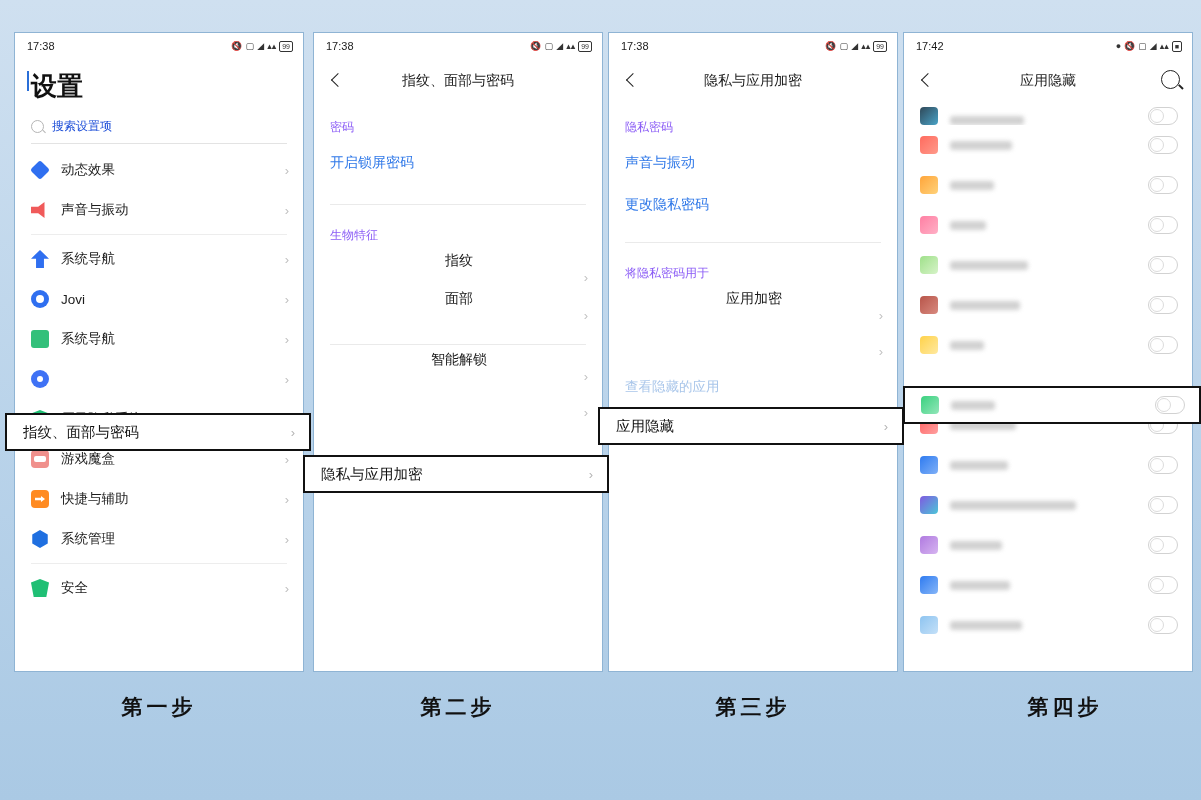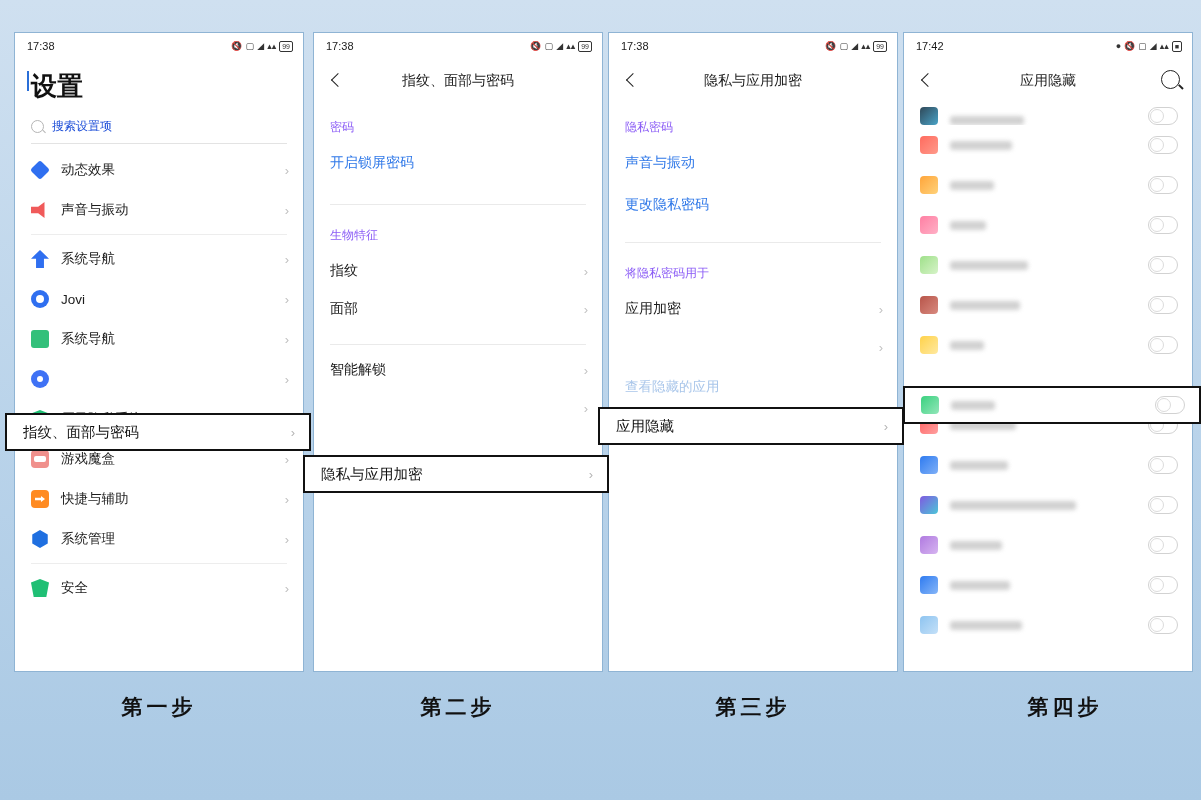--- a/index.html
+++ b/index.html
@@ -252,20 +252,21 @@
     background: #eaeaea;
     margin: 6px 16px;
   }
   .plain-row {
     height: 38px;
     display: flex;
     align-items: center;
     padding: 0 14px 0 16px;
     font-size: 14px;
     color: #1c1c1c;
+    flex-direction: column;
   }
   .plain-row .chev {
     margin-left: auto;
     color: #c3c3c3;
     font-size: 13px;
   }
   .disabled-link {
     font-size: 13.5px;
     color: #a9c6ea;
     padding: 12px 16px;

